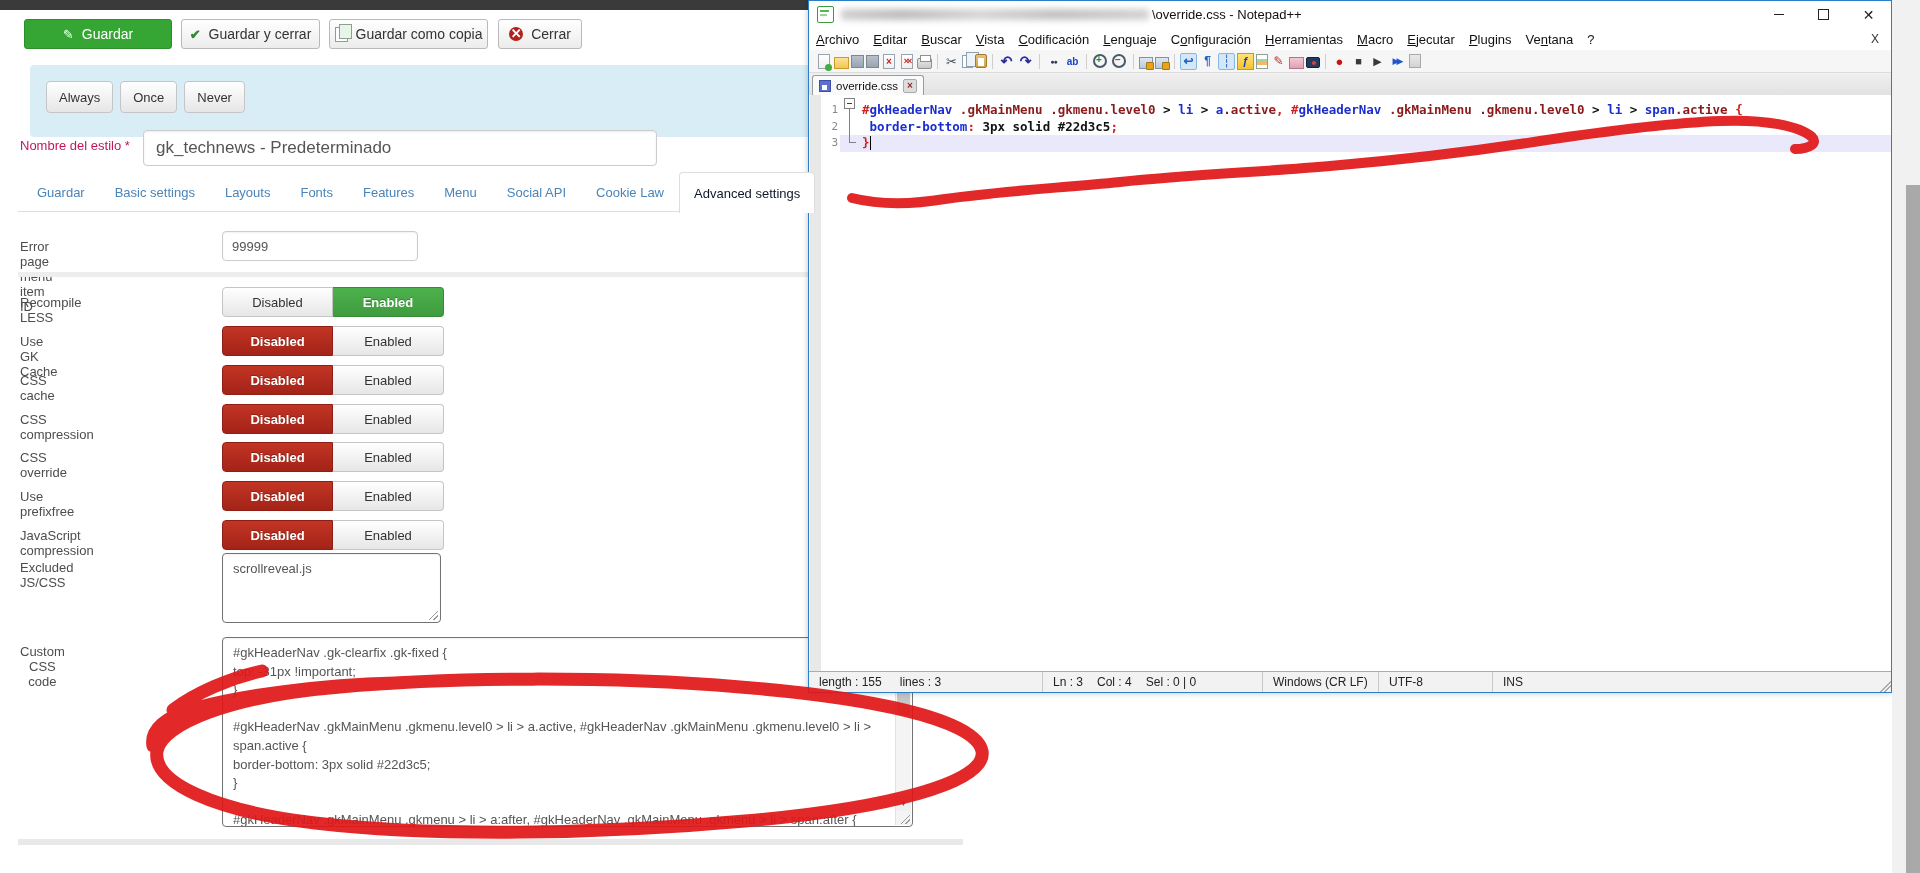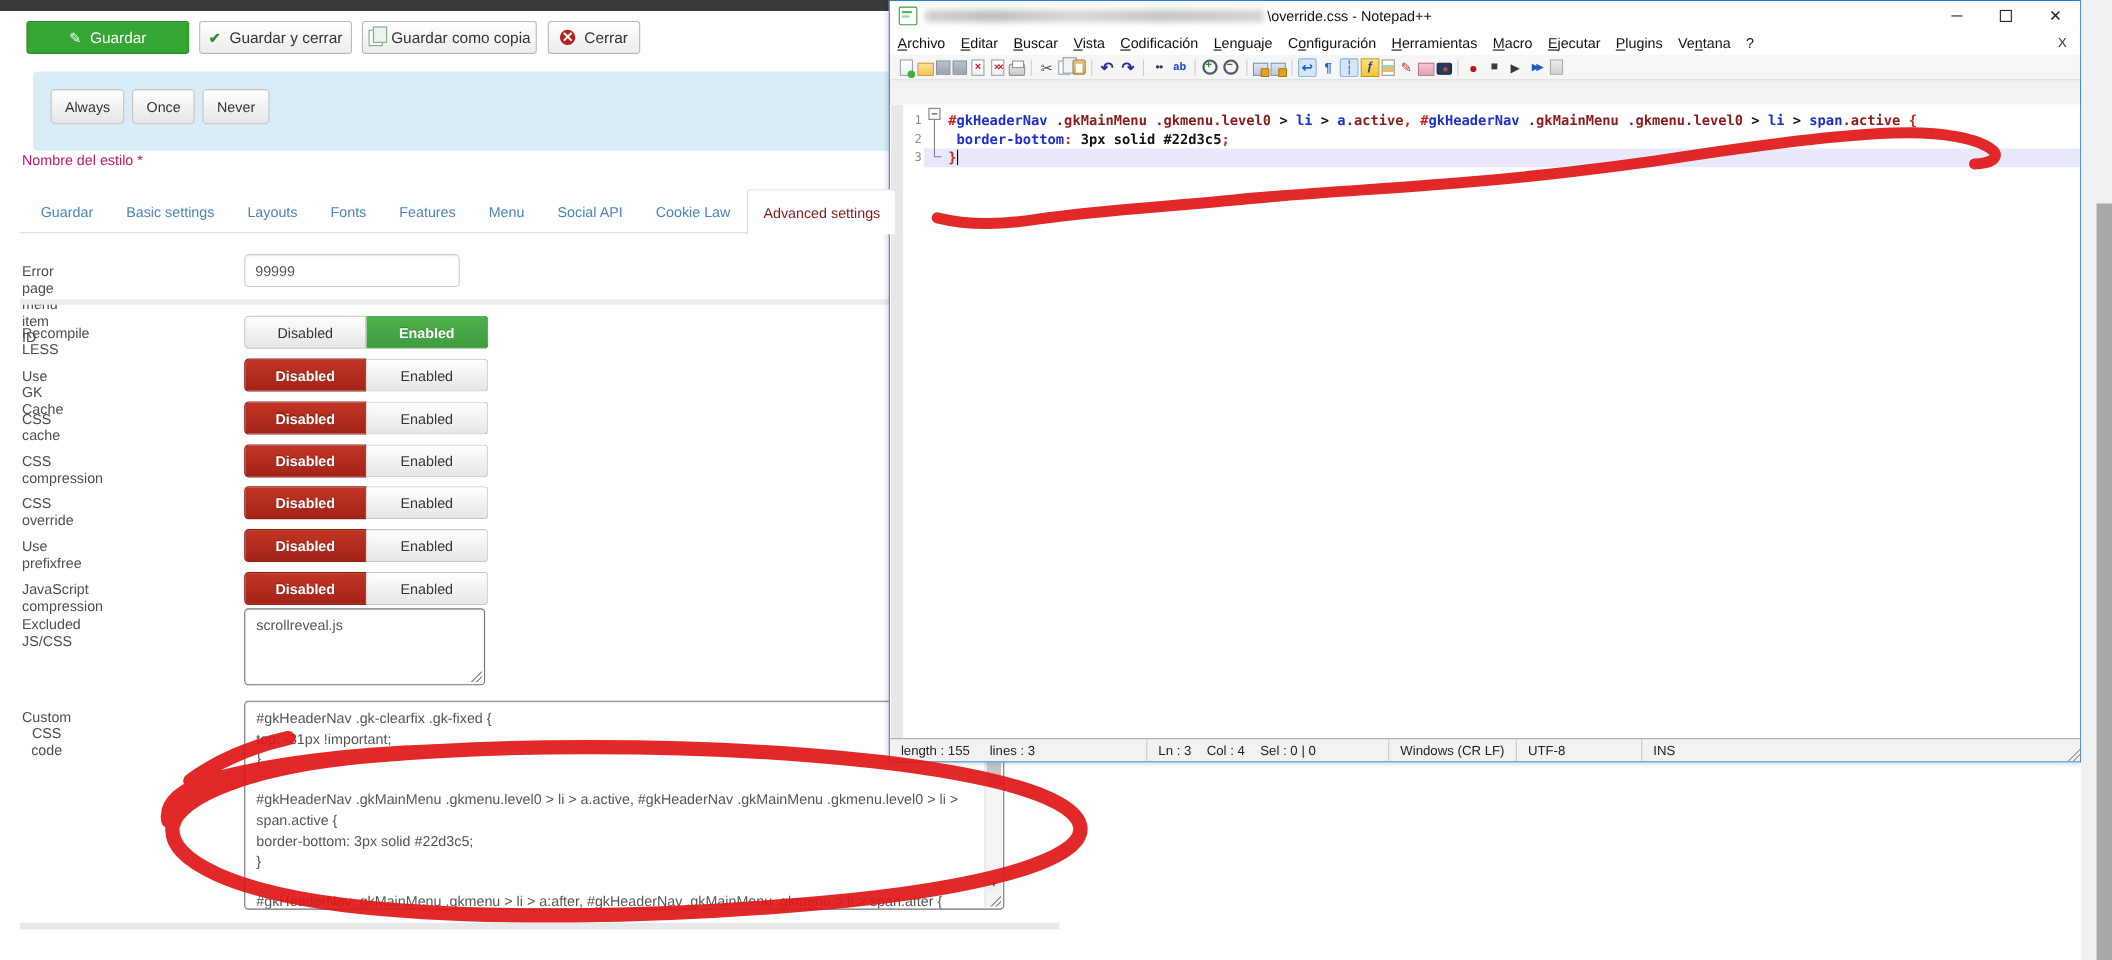--- a/index.html
+++ b/index.html
@@ -24,21 +24,21 @@
         background:linear-gradient(#ffffff,#e6e6e6);color:#333;font-size:13px;display:inline-flex;align-items:center;cursor:pointer;}
   #assign-wrap{left:46px;top:81px;}
   #name-label{left:20px;top:138px;font-size:13px;color:#be185d;}
   #name-input{left:143px;top:130px;width:514px;height:36px;box-sizing:border-box;border:1px solid #ccc;border-radius:4px;
         background:#fff;box-shadow:inset 0 1px 2px rgba(0,0,0,.08);display:flex;align-items:center;
         padding-left:12px;font-size:17px;color:#555;}
   #tabs-border{left:18px;top:211px;width:945px;height:1px;background:#ddd;}
   #tabs{left:22px;top:172px;height:40px;display:flex;align-items:stretch;}
   .tab{padding:0 14px;display:flex;align-items:center;font-size:13px;color:#4a84b8;cursor:pointer;
        border:1px solid transparent;border-bottom:none;border-radius:4px 4px 0 0;}
-  .tab.active{background:#fff;border-color:#ddd;color:#7f1d1d;position:relative;z-index:2;margin-bottom:-1px;}
+  .tab.active{background:#fff;border-color:#ddd;color:#0f172a;position:relative;z-index:2;margin-bottom:-1px;}
   .frow-label{position:absolute;left:20px;font-size:13px;color:#4d4d4d;}
   .jinput{position:absolute;box-sizing:border-box;border:1px solid #ccc;border-radius:4px;background:#fff;
           box-shadow:inset 0 1px 2px rgba(0,0,0,.06);font-size:13px;color:#555;}
   .jinput .val{padding:7px 9px;display:block;}
   #divider-1{left:18px;top:272px;width:945px;height:5px;background:#ededed;}
   #divider-2{left:18px;top:839px;width:945px;height:6px;background:#e9e9e9;}
   .tgl{position:absolute;left:222px;width:222px;height:30px;display:flex;cursor:pointer;}
   .tgl .half{box-sizing:border-box;width:111px;display:flex;align-items:center;justify-content:center;
         font-size:13px;border:1px solid #c5c5c5;background:linear-gradient(#ffffff,#e6e6e6);color:#333;}
   .tgl .half.first{border-radius:4px 0 0 4px;}
@@ -185,20 +185,23 @@
   </div>
   <div class="abs jbtn" style="left:498px;top:19px;width:84px;">
     <span class="ic ic-closered">✕</span>
     <span>Cerrar</span>
   </div>
 
   <div class="abs" id="info-panel"></div>
   <div class="abs" id="assign-wrap"><span class="assign-btn">Always</span><span class="assign-btn">Once</span><span class="assign-btn">Never</span></div>
 
   <div class="abs" id="name-label">Nombre del estilo *</div>
+  <div class="abs" id="name-input">
+    <span>gk_technews - Predeterminado</span>
+  </div>
 
   <div class="abs" id="tabs">
       <span class="tab">Guardar</span>
       <span class="tab">Basic settings</span>
       <span class="tab">Layouts</span>
       <span class="tab">Fonts</span>
       <span class="tab">Features</span>
       <span class="tab">Menu</span>
       <span class="tab">Social API</span>
       <span class="tab">Cookie Law</span>
@@ -335,20 +338,27 @@
         <span class="tbi tbi-document-list"></span>
         <span class="tbi tbi-folder-workspace"></span>
         <span class="tbi tbi-monitor"></span>
         <span class="tbsep"></span>
         <span class="tbi tbi-record-macro"></span>
         <span class="tbi tbi-stop-macro"></span>
         <span class="tbi tbi-play-macro"></span>
         <span class="tbi tbi-run-macro-multi"></span>
         <span class="tbi tbi-save-macro tbi-page"></span>
       </div>
+    <div id="npp-tabbar">
+      <div id="npp-tab">
+        <span id="tab-save-icon"></span>
+        <span class="lbl">override.css</span>
+        <span id="tab-close">×</span>
+      </div>
+    </div>
     <div id="npp-editor">
       <div id="gut-margin"></div>
       <div id="code-lines">
           <div class="ln-row" style="top: 7px;">
             <span class="ln-num">1</span>
             <span class="code"><span class="c-r">#</span><span class="c-b">gkHeaderNav</span><span class="c-k"> </span><span class="c-m">.gkMainMenu</span><span class="c-k"> </span><span class="c-m">.gkmenu.level0</span><span class="c-k"> &gt; </span><span class="c-b">li</span><span class="c-k"> &gt; </span><span class="c-b">a</span><span class="c-m">.active</span><span class="c-r">,</span><span class="c-k"> </span><span class="c-r">#</span><span class="c-b">gkHeaderNav</span><span class="c-k"> </span><span class="c-m">.gkMainMenu</span><span class="c-k"> </span><span class="c-m">.gkmenu.level0</span><span class="c-k"> &gt; </span><span class="c-b">li</span><span class="c-k"> &gt; </span><span class="c-b">span</span><span class="c-m">.active</span><span class="c-k"> </span><span class="c-r">{</span></span>
           </div>
           <div class="ln-row" style="top: 23.5px;">
             <span class="ln-num">2</span>
             <span class="code"><span class="c-k"> </span><span class="c-b">border-bottom</span><span class="c-r">:</span><span class="c-k"> 3px solid #22d3c5</span><span class="c-r">;</span></span>

